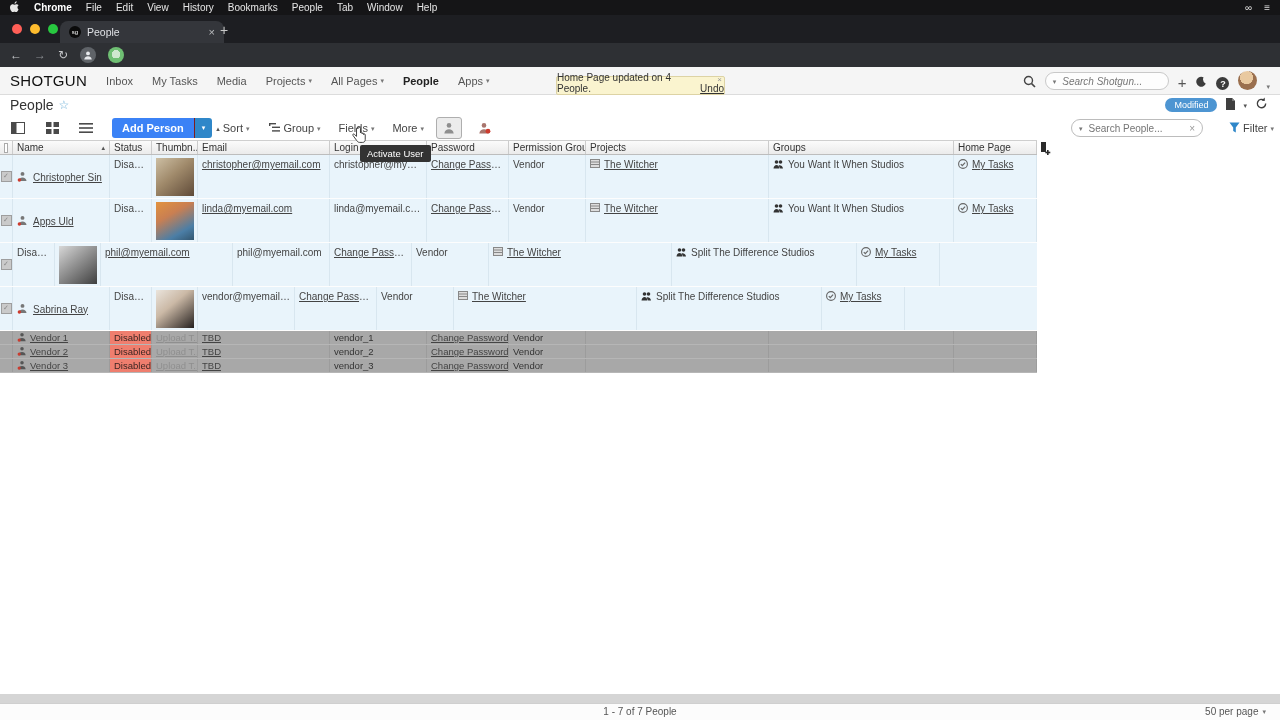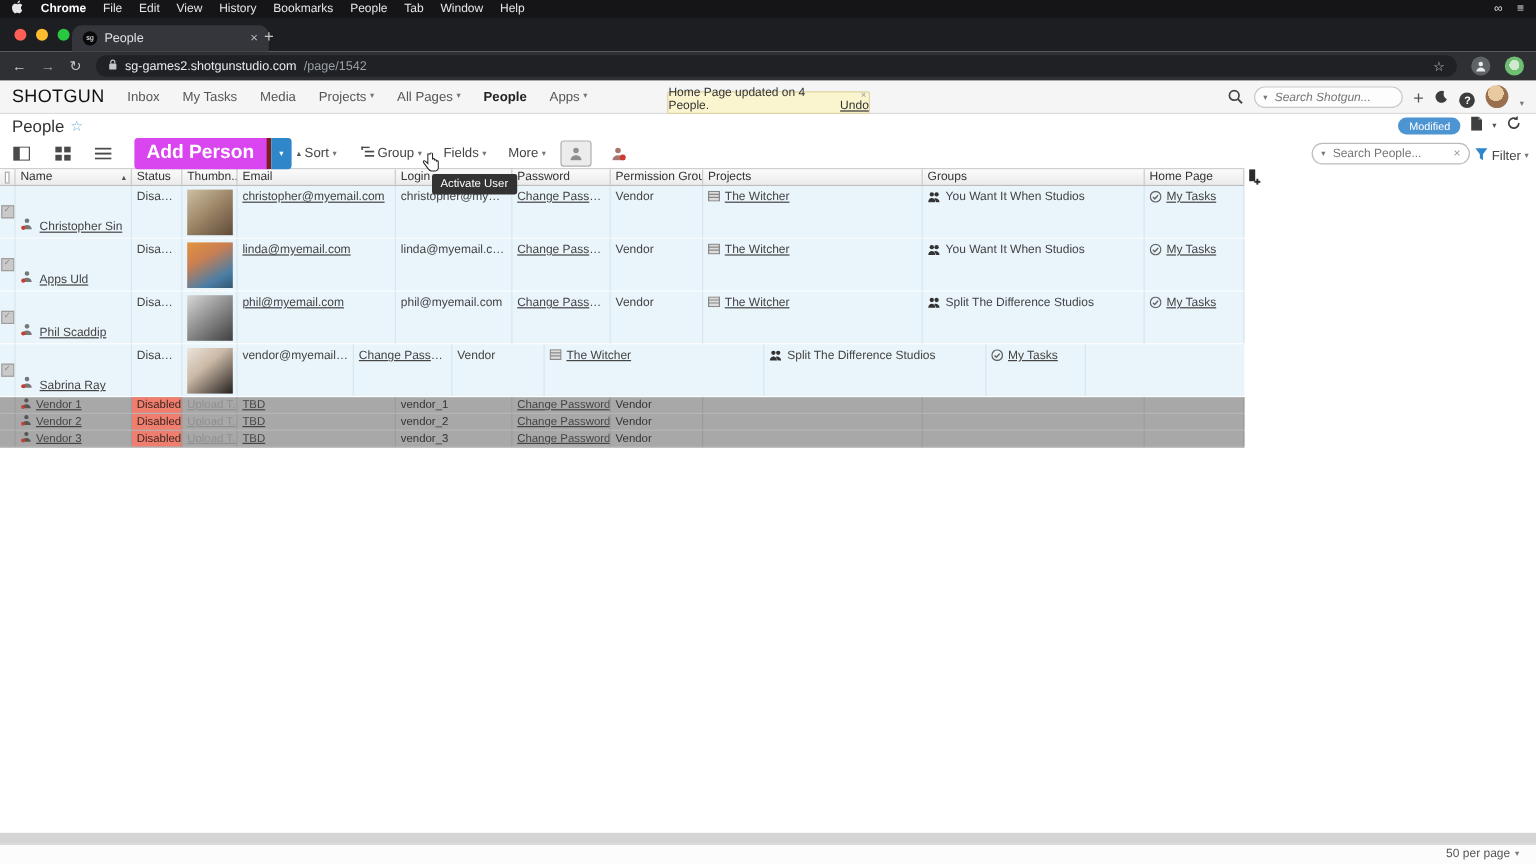--- a/index.html
+++ b/index.html
@@ -71,29 +71,29 @@
   .ptitle{position:absolute;left:10px;top:3px;font-size:14px;color:#333;display:flex;gap:5px;align-items:center;}
   .fav-star{color:#6fb1d8;font-size:12px;}
   .title-right{position:absolute;right:12px;top:2px;display:flex;align-items:center;gap:8px;}
   .modified-pill{background:#4d95d2;color:#fff;font-size:9px;border-radius:8px;padding:2px 9px;}
 
   
   .toolbar{position:absolute;top:116px;left:0;right:0;height:24px;display:flex;align-items:center;
            padding:0 6px;z-index:5;}
   .viewicons{display:flex;gap:10px;align-items:center;}
   .addbtn{display:flex;margin-left:14px;cursor:pointer;}
-  .addbtn-main{background:#d946ef;color:#fff;font-weight:bold;font-size:16px;padding:4px 10px;
-               border-radius:3px 0 0 3px;border-right:4px solid #7f1d1d;}
+  .addbtn-main{background:#3b82f6;color:#fff;font-weight:bold;font-size:11px;padding:4px 10px;
+               border-radius:3px 0 0 3px;border-right:1px solid #7f1d1d;}
   .addbtn-dd{background:#2f87c9;color:#fff;border-radius:0 3px 3px 0;padding:4px 7px;font-size:7px;
              display:flex;align-items:center;}
   .tbtn{display:flex;align-items:center;gap:3px;font-size:11px;color:#444;cursor:pointer;}
   .ml16{margin-left:4px}.ml20{margin-left:20px}.ml18{margin-left:18px}.ml12{margin-left:12px}.ml10{margin-left:10px}
   .iconbtn{width:24px;height:20px;display:flex;align-items:center;justify-content:center;}
   .hovered{border:1px solid #aeaeae;border-radius:3px;background:#ececec;}
-  .tb-right{margin-left:auto;display:flex;align-items:flex-end;gap:4px;}
+  .tb-right{margin-left:auto;display:flex;align-items:center;gap:26px;}
   .people-searchpill{width:116px;height:16px;border:1px solid #bcbcbc;border-radius:9px;background:#fff;
                      display:flex;align-items:center;gap:4px;padding:0 7px;color:#999;}
   .people-searchpill input{border:0;outline:0;background:transparent;width:82px;font-size:10px;
                            color:#888;font-family:inherit;}
   .chev{font-size:7px;color:#777;line-height:1;}
   .chev-dk{font-size:7px;color:#555;line-height:1;}
 
   
   .tooltip{position:absolute;left:360px;top:145px;background:#333;color:#fff;font-size:9.5px;
            padding:3px 7px;border-radius:2px;z-index:60;white-space:nowrap;}
@@ -111,21 +111,21 @@
   .ghead .namehead{justify-content:space-between;}
   .hcb{width:8px;height:8px;border:1px solid #aaa;background:#fff;margin:0 auto;}
   .trow{background:#e9f4fb;border-bottom:1px solid #fdfdfd;}
   .trow .c{border-right:1px solid #d8e6ef;font-size:10px;color:#444;padding:3px 4px;}
   .tall{height:43px;}
   .tall .c{padding-top:4px;}
   .selcell{display:flex;align-items:center;justify-content:center;padding:0!important;}
   .rowcb{width:9px;height:9px;background:#cacaca;border:1px solid #9e9e9e;color:#8a8a8a;font-size:7px;
          line-height:8px;text-align:center;}
   .lnk{text-decoration:underline;color:#444;cursor:pointer;}
-  .namecell{display:flex;gap:3px;align-items:flex-end;}
+  .namecell{display:flex;gap:3px;align-items:center;}
   .thumbimg{width:38px;height:38px;margin-top:-1px;}
   .t0{background:linear-gradient(140deg,#cdbfa4 0%,#a08a6b 45%,#5f4a38 100%);}
   .t1{background:linear-gradient(150deg,#e2933f 0%,#c97f52 35%,#4b7ea6 75%,#33566f 100%);}
   .t2{background:linear-gradient(140deg,#d8d8d8 0%,#9a9a9a 40%,#3f3f3f 100%);}
   .t3{background:linear-gradient(140deg,#eae4dc 0%,#cbb9a6 40%,#241f1e 100%);}
   .cellicon{flex:0 0 auto;margin-right:2px;vertical-align:-1px;}
   .iconrow{display:flex;align-items:flex-start;gap:2px;}
   .vendor{height:13px;background:#a8a8a8;border-bottom:1px solid #b6b6b6;}
   .vendor .c{border-right:1px solid #9c9c9c;font-size:9.5px;color:#333;padding:0 4px;display:flex;
              align-items:center;gap:3px;}
@@ -189,31 +189,20 @@
     <span>People</span>
     <span class="tab-close g-close"></span>
   </div>
   <span class="newtab g-plus"></span>
 </div>
 
 <div class="addrbar">
   <span class="navarrow g-back"></span>
   <span class="navarrow dim g-fwd"></span>
   <span class="navarrow g-reload"></span>
-  <div class="omnibox">
-    <span>
-      <svg width="8" height="10" viewBox="0 0 8 10">
-          <rect x="1" y="4" width="6" height="5" rx="1" fill="#c4c6c9"></rect>
-          <path d="M2.3 4V2.8a1.7 1.7 0 013.4 0V4" fill="none" stroke="#c4c6c9" stroke-width="1"></path>
-        </svg>
-    </span>
-    <span>sg-games2.shotgunstudio.com</span>
-      <span class="url-path">/page/1542</span>
-    <span class="omni-star g-star"></span>
-  </div>
   <span class="avatar-chip">
     <svg width="10" height="10" viewBox="0 0 10 10">
         <circle cx="5" cy="3.4" r="1.9" fill="#e8eaed"></circle>
         <path d="M1.2 9.5c.4-2.3 2-3.3 3.8-3.3s3.4 1 3.8 3.3z" fill="#e8eaed"></path>
       </svg>
   </span>
   <span class="profile-chip"></span>
 </div>
 
 <div class="sgheader">
@@ -487,28 +476,20 @@
             <path d="M2.8 5.2l1.5 1.5 2.8-3" fill="none" stroke="#666" stroke-width="1.2"></path>
           </svg></span>
       <span class="lnk">My Tasks</span>
     </span>
   </div>
 
   <div class="grow trow tall">
     <span class="c w-sel selcell">
         <span class="rowcb g-check"></span>
       </span>
-    <span class="c w-name namecell">
-      <span class="cellicon"><svg width="11" height="11" viewBox="0 0 12 12">
-            <circle cx="6" cy="3.2" r="2.1" fill="#777"></circle>
-            <path d="M1.6 11c.3-2.6 2.2-3.9 4.4-3.9s4.1 1.3 4.4 3.9z" fill="#777"></path>
-            <circle cx="2.6" cy="9.7" r="1.9" fill="#cc3b2e"></circle>
-          </svg></span>
-      <span class="lnk">Phil Scaddip</span>
-    </span>
     <span class="c w-status">Disabled</span>
     <span class="c w-thumb">
         <span class="thumbimg t2" style="display:block"></span>
       </span>
     <span class="c w-email"><span class="lnk">phil@myemail.com</span></span>
     <span class="c w-login">phil@myemail.com</span>
     <span class="c w-pass"><span class="lnk">Change Password</span></span>
     <span class="c w-perm">Vendor</span>
     <span class="c w-proj iconrow">
       <span class="cellicon"><svg width="10" height="9" viewBox="0 0 10 9">
@@ -671,17 +652,18 @@
 
 <div class="tooltip">Activate User</div>
 <span class="cursor">
   <svg width="15" height="17" viewBox="0 0 14 16">
       <path d="M4.2 1.2v7.6L2.2 6.9c-.9-.9-2 .1-1.3 1.1l3.6 4.9c.6.8 1.3 1.6 2.6 1.6h2.8c1.5 0 2.5-1 2.5-2.6V7.2c0-.9-1.4-.9-1.5 0V6.4c0-.9-1.4-.9-1.5 0v-.9c0-.9-1.4-.9-1.5 0V1.2c0-1.3-1.9-1.3-1.9 0z" fill="#fff" stroke="#222" stroke-width=".8"></path>
     </svg>
 </span>
 
 <div class="scrollstrip"></div>
 <div class="footer">
+  <span class="foot-center">1 - 7 of 7 People</span>
   <span class="foot-right">
     <span>50 per page</span>
     <span class="chev g-chev"></span>
   </span>
 </div>
 
 </body></html>

